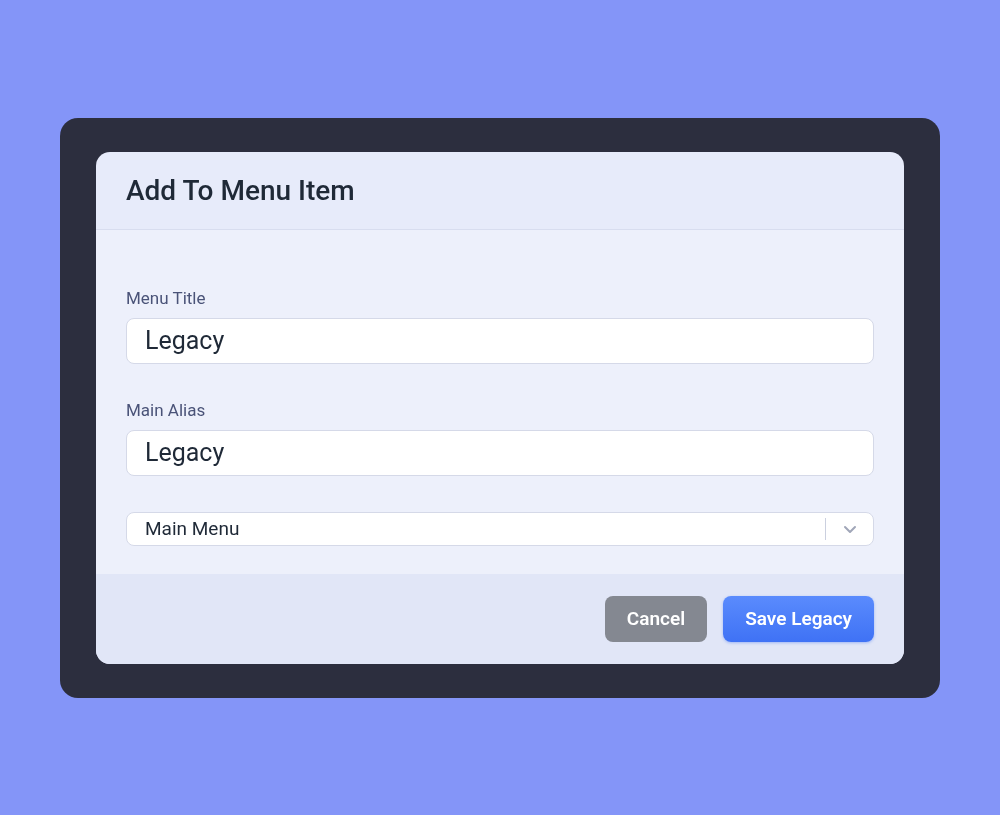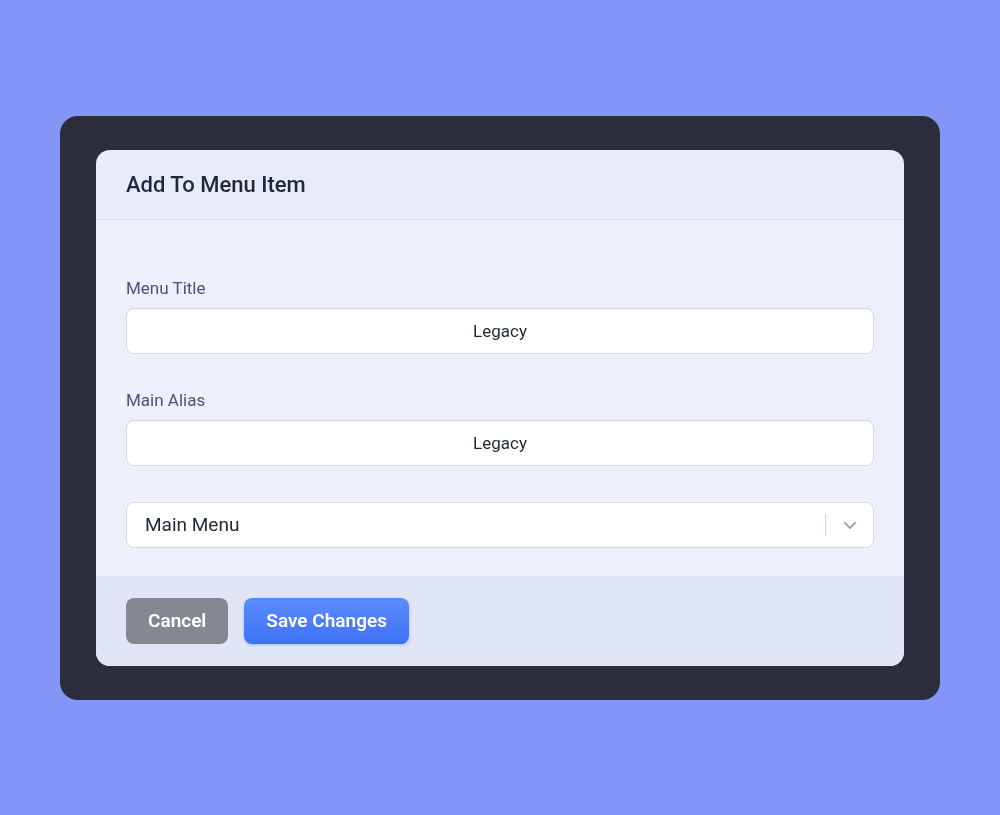--- a/index.html
+++ b/index.html
@@ -32,21 +32,21 @@
       border-radius: 14px;
       overflow: hidden;
     }
     
     .modal-header {
       padding: 22px 30px;
       border-bottom: 1px solid #d8ddef;
     }
     
     .modal-title {
-      font-size: 22px;
+      font-size: 28px;
       font-weight: 500;
       color: #1f2937;
     }
     
     .modal-body {
       padding: 22px 30px 28px 30px;
       background: #edf0fb;
     }
     
     .form-group {
@@ -63,38 +63,37 @@
       font-size: 17px;
       color: #4a5378;
       margin-bottom: 10px;
       font-weight: 400;
     }
     
     .form-input {
       width: 100%;
       height: 46px;
       padding: 0 18px;
-      font-size: 17px;
+      font-size: 25px;
       color: #1f2937;
       background: #ffffff;
       border: 1px solid #d5d9e8;
       border-radius: 8px;
       outline: none;
       font-family: inherit;
-      text-align: center;
     }
     
     .select-wrapper {
       position: relative;
       width: 100%;
     }
     
     .form-select {
       width: 100%;
-      height: 46px;
+      height: 34px;
       padding: 0 18px;
       font-size: 19px;
       color: #1f2937;
       background: #ffffff;
       border: 1px solid #d5d9e8;
       border-radius: 8px;
       outline: none;
       display: flex;
       align-items: center;
       cursor: pointer;
@@ -117,21 +116,21 @@
       width: 20px;
       height: 20px;
       margin-left: 4px;
       margin-right: 6px;
     }
     
     .modal-footer {
       padding: 22px 30px;
       background: #e1e6f7;
       display: flex;
-      justify-content: flex-start;
+      justify-content: flex-end;
       gap: 16px;
     }
     
     .btn {
       height: 46px;
       padding: 0 22px;
       font-size: 19px;
       font-weight: 600;
       border: none;
       border-radius: 8px;
@@ -186,17 +185,17 @@
             </svg>
           </div>
         </div>
       </div>
 
 
     </div>
 
     <div class="modal-footer">
       <button class="btn btn-cancel">Cancel</button>
-      <button class="btn btn-save">Save Changes</button>
+      <button class="btn btn-save">Save Legacy</button>
     </div>
 
   </div>
 </div>
 
 </body></html>

